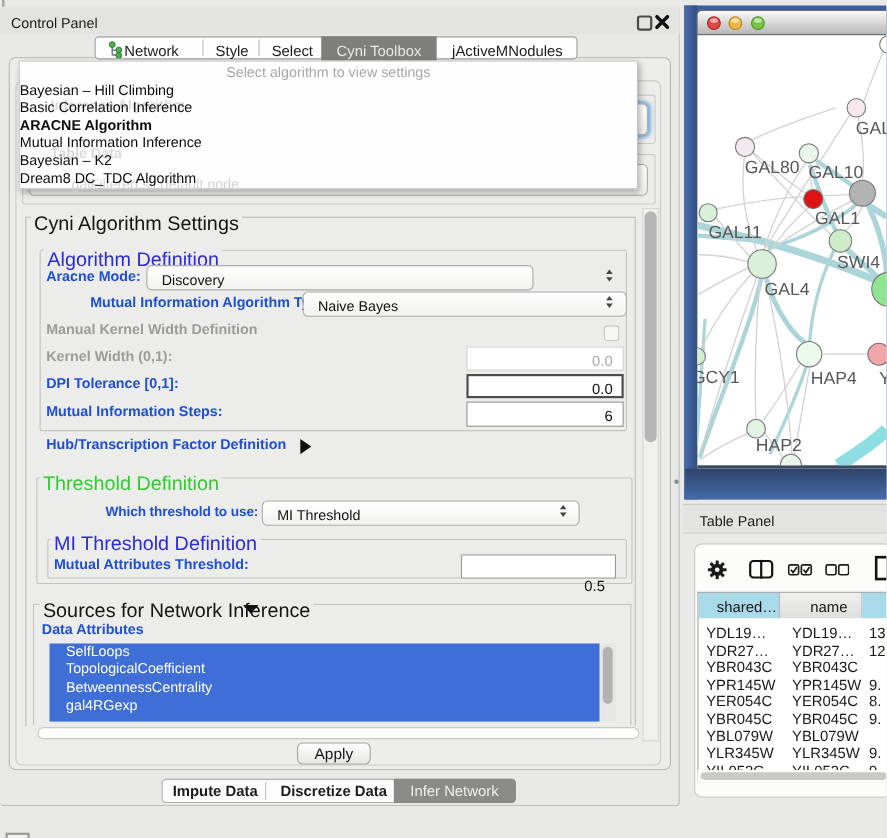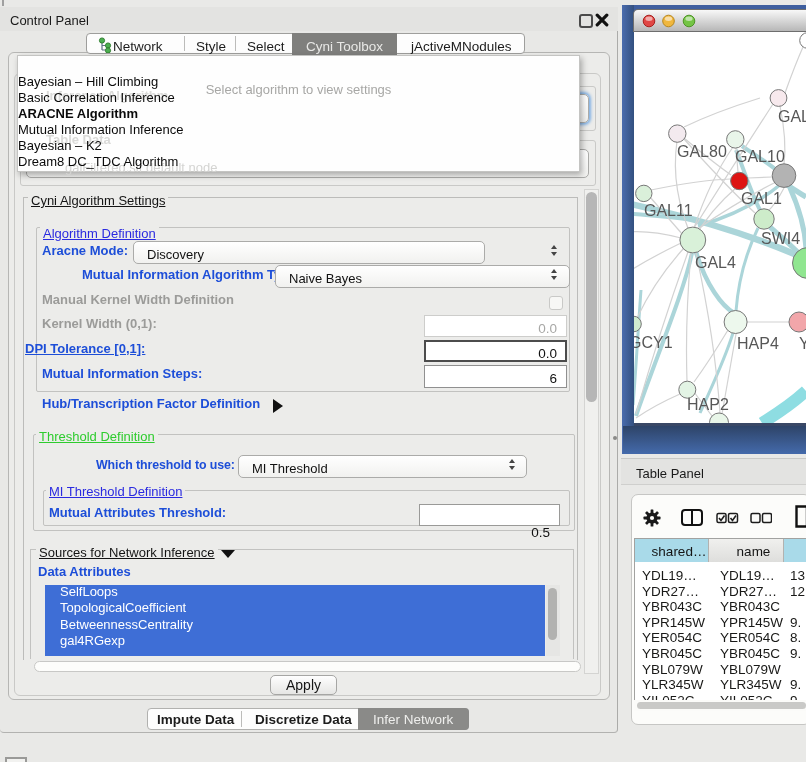--- a/index.html
+++ b/index.html
@@ -7,21 +7,21 @@
  font-family:"Liberation Sans",sans-serif;-webkit-font-smoothing:antialiased;}
 .ab{position:absolute;}
 .lbl{position:absolute;font-size:13px;font-weight:bold;color:#1d4ed8;white-space:nowrap;}
 .combo{position:absolute;background:linear-gradient(#ffffff,#f1f1ef);border:1px solid #ababa9;border-radius:5px;box-sizing:border-box;}
 .combo .ct{position:absolute;left:13px;top:5px;font-size:13px;color:#111;white-space:nowrap;}
 .arr{position:absolute;width:8px;}
 .arr .up{width:0;height:0;border-left:3.5px solid transparent;border-right:3.5px solid transparent;border-bottom:4.5px solid #444;margin-bottom:2.5px;}
 .arr .dn{width:0;height:0;border-left:3.5px solid transparent;border-right:3.5px solid transparent;border-top:4.5px solid #444;}
 .tfield{position:absolute;background:#fff;box-sizing:border-box;font-size:13.5px;text-align:right;}
 .frame{position:absolute;border:1px solid #c2c2c0;border-radius:2px;box-sizing:border-box;}
-.ftitle{position:absolute;font-size:13px;background:#ececea;padding:0 3px;white-space:nowrap;text-decoration:underline;}
+.ftitle{position:absolute;font-size:18px;background:#ececea;padding:0 3px;white-space:nowrap;}
 </style>
 </head>
 <body>
 
 <div class="ab" style="left:2px;top:0;width:2px;height:6px;background:#a0a0a0;"></div>
 
 <div class="ab" style="left:0;top:7px;width:618px;height:726px;background:#e8e8e6;border-top:1px solid #c2c2c0;border-right:1px solid #ababa9;border-bottom:1px solid #b2b2b0;box-sizing:border-box;border-radius:0 0 4px 4px;"></div>
 <div class="ab" style="left:0;top:7px;width:618px;height:24px;background:#e3e3e1;"></div>
 <div class="ab" style="left:10px;top:13px;font-size:13px;color:#1a1a1a;">Control Panel</div>
 <div class="ab" style="left:579px;top:14px;width:10px;height:10px;border:2px solid #4a4a4a;border-radius:3px;"></div>
@@ -80,21 +80,21 @@
     <div class="up"></div>
     <div class="dn"></div>
   </div>
 
 <div class="lbl" style="left:42px;top:292px;color:#9b9b99;">Manual Kernel Width Definition</div>
 <div class="ab" style="left:549px;top:296px;width:14px;height:14px;background:#f7f7f5;border:1px solid #c9c9c7;border-radius:3px;box-sizing:border-box;"></div>
 
 <div class="lbl" style="left:42px;top:316px;color:#9b9b99;">Kernel Width (0,1):</div>
 <div class="tfield" style="left:424px;top:315px;width:143px;height:22px;border:1px solid #cdcdcb;color:#a8a8a6;padding:5px 9px 0 0;">0.0</div>
 
-<div class="lbl" style="left:25px;top:341px;text-decoration:underline;">DPI Tolerance [0,1]:</div>
+<div class="lbl" style="left:42px;top:341px;">DPI Tolerance [0,1]:</div>
 <div class="tfield" style="left:424px;top:340px;width:143px;height:22px;border:2px solid #4c4c4c;color:#111;padding:4px 8px 0 0;">0.0</div>
 
 <div class="lbl" style="left:42px;top:366px;text-align:right;">Mutual Information Steps:</div>
 <div class="tfield" style="left:424px;top:365px;width:143px;height:23px;border:1px solid #909090;color:#111;padding:5px 9px 0 0;">6</div>
 
 <div class="lbl" style="left:42px;top:396px;">Hub/Transcription Factor Definition</div>
 <div class="ab" style="left:273px;top:399px;width:0;height:0;border-top:7px solid transparent;border-bottom:7px solid transparent;border-left:10px solid #111;"></div>
 
 <div class="frame" style="left:33px;top:434px;width:542px;height:97px;"></div>
 <div class="ftitle" style="left:36px;top:429px;color:#2ecc2e;">Threshold Definition</div>
@@ -132,21 +132,21 @@
 <div class="ab" style="left:270px;top:675px;width:67px;height:20px;background:linear-gradient(#fefefe,#e6e6e4);border:1px solid #a6a6a4;border-radius:5px;box-sizing:border-box;text-align:center;font-size:14px;color:#161616;line-height:19px;">Apply</div>
 
 <div class="ab" style="left:147px;top:708px;width:322px;height:22px;background:#fdfdfd;border:1px solid #b1b1af;border-radius:4px;box-sizing:border-box;"></div>
 <div class="ab" style="left:241px;top:711px;width:1px;height:16px;background:#bcbcba;"></div>
 <div class="ab" style="left:358px;top:708px;width:111px;height:22px;background:#8a8a88;border-radius:0 4px 4px 0;"></div>
 <div class="ab" style="left:157px;top:712px;font-size:13.5px;color:#1c1c1c;font-weight:bold;">Impute Data</div>
 <div class="ab" style="left:255px;top:712px;font-size:13.5px;color:#1c1c1c;font-weight:bold;">Discretize Data</div>
 <div class="ab" style="left:373px;top:712px;font-size:13.5px;color:#efefed;">Infer Network</div>
 
 <div class="ab" style="left:17px;top:55px;width:563px;height:117px;background:#fefefe;border:1px solid #c4c4c2;box-shadow:2px 3px 6px rgba(0,0,0,0.3);box-sizing:border-box;"></div>
-<div class="ab" style="left:17px;top:58px;width:563px;text-align:center;font-size:13px;color:#a7a7a5;margin-top:24px;">Select algorithm to view settings</div>
+<div class="ab" style="left:17px;top:58px;width:563px;text-align:center;font-size:13px;color:#a7a7a5;">Select algorithm to view settings</div>
 <div class="ab" style="left:46px;top:88px;font-size:13px;font-weight:bold;color:#dadad8;">Inference Algorithm</div>
 <div class="ab" style="left:46px;top:132px;font-size:13px;font-weight:bold;color:#dadad8;">Table Data</div>
 <div class="ab" style="left:65px;top:160px;font-size:13px;color:#d4d4d2;">galFiltered.sif default node</div>
 <div class="ab" style="left:18px;top:73.5px;font-size:13px;color:#0a0a0a;line-height:16px;white-space:pre;">Bayesian – Hill Climbing
 Basic Correlation Inference
 <b>ARACNE Algorithm</b>
 Mutual Information Inference
 Bayesian – K2
 Dream8 DC_TDC Algorithm</div>
 

